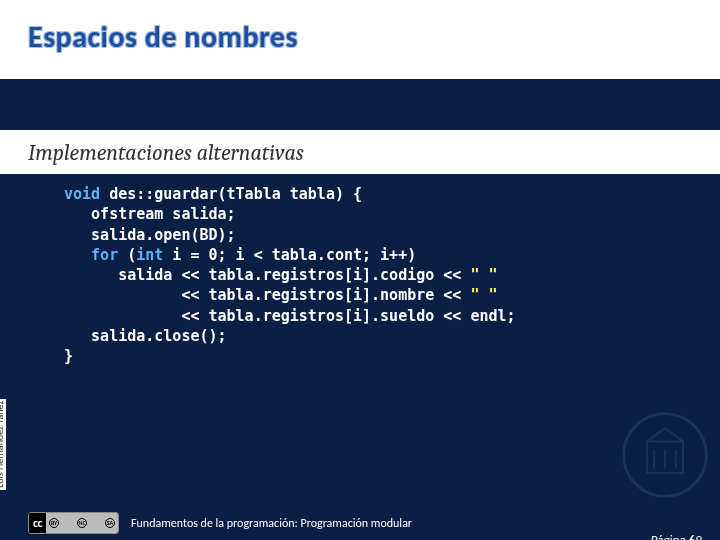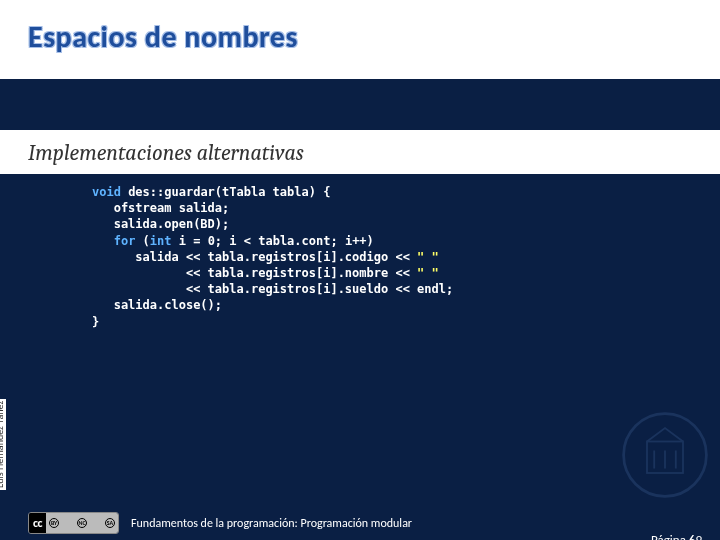--- a/index.html
+++ b/index.html
@@ -28,23 +28,23 @@
     margin-top: 48px;
   }
   .subtitle {
     font-size: 22px;
     font-style: italic;
     color: #333;
     font-family: Cambria, Georgia, serif;
   }
   .code-area {
     background: #0a1f44;
-    padding: 10px 0 0 92px;
+    padding: 10px 0 0 64px;
     font-family: Consolas, "Courier New", monospace;
-    font-size: 12px;
+    font-size: 15px;
     line-height: 1.35;
     color: #fff;
     font-weight: bold;
   }
   .code-area .kw { color: #5fb3ff; }
   .code-area .str { color: #ffff66; }
   .sidebar-author {
     position: absolute;
     left: 6px;
     bottom: 50px;

